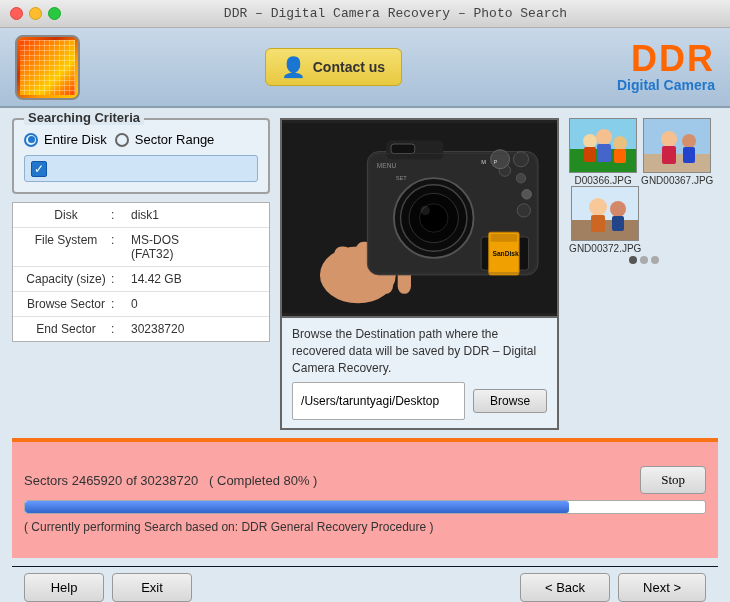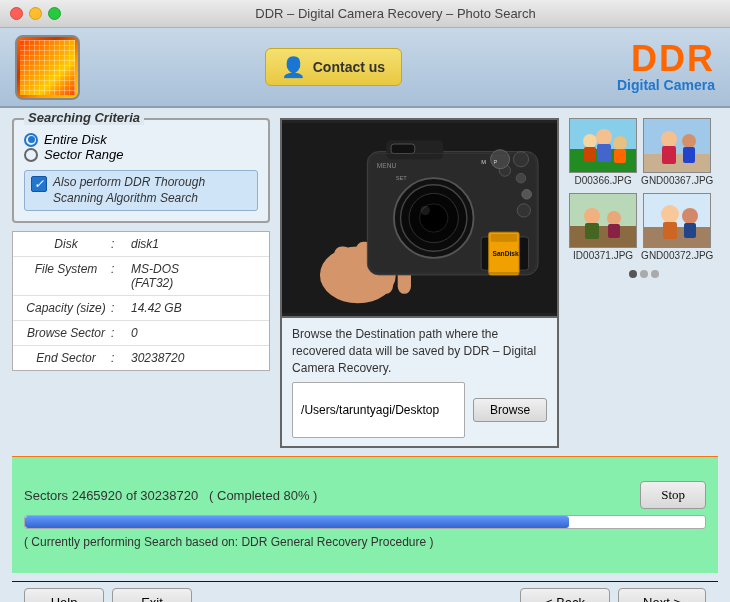--- a/index.html
+++ b/index.html
@@ -33,20 +33,21 @@
     }
     .tl-close { background: #ff5f57; border: 1px solid #e0443e; }
     .tl-min { background: #febc2e; border: 1px solid #d4a017; }
     .tl-max { background: #28c840; border: 1px solid #1aab29; }
     .titlebar-title {
       flex: 1;
       text-align: center;
       font-size: 13px;
       color: #444;
       font-weight: 500;
+      font-family: Liberation Mono, monospace;
     }
 
     
     .header {
       background: linear-gradient(to bottom, #c8d8e8, #a8c0d8);
       height: 80px;
       display: flex;
       align-items: center;
       padding: 0 15px;
       border-bottom: 2px solid #8a9eb0;
@@ -118,21 +119,20 @@
       gap: 10px;
       flex: 1;
     }
 
     
     .left-panel {
       width: 260px;
       display: flex;
       flex-direction: column;
       gap: 0;
-      font-style: italic;
     }
 
     .criteria-box {
       border: 2px solid #a0a0a0;
       border-radius: 4px;
       background: #e8f0f8;
       position: relative;
       padding: 8px 10px 10px 10px;
     }
     .criteria-label {
@@ -141,22 +141,22 @@
       left: 10px;
       background: #dde8f0;
       padding: 0 4px;
       font-size: 13px;
       font-weight: 600;
       color: #333;
     }
 
     .radio-group {
       display: flex;
-      flex-direction: column;
-      gap: 0;
+      flex-direction: row;
+      gap: 8px;
       margin-top: 4px;
     }
     .radio-item {
       display: flex;
       align-items: center;
       gap: 6px;
       cursor: pointer;
     }
     .radio-circle {
       width: 14px; height: 14px;
@@ -256,39 +256,39 @@
     }
     .browse-row {
       display: flex;
       gap: 8px;
       align-items: center;
     }
     .path-input {
       flex: 1;
       border: 1px solid #aaa;
       background: white;
-      padding: 20px 8px;
+      padding: 11px 8px;
       font-size: 12px;
       border-radius: 2px;
     }
     .browse-btn {
       padding: 4px 16px;
       background: linear-gradient(to bottom, #f0f0f0, #d8d8d8);
       border: 1px solid #999;
       border-radius: 3px;
       font-size: 12px;
       cursor: pointer;
     }
 
     
     .thumbnails-panel {
       width: 150px;
       display: flex;
       flex-direction: column;
-      gap: 7px;
+      gap: 0;
     }
     .thumb-row {
       display: flex;
       gap: 4px;
     }
     .thumb-item {
       display: flex;
       flex-direction: column;
       align-items: center;
       gap: 2px;
@@ -312,22 +312,22 @@
     }
     .thumb-dot {
       width: 8px; height: 8px;
       border-radius: 50%;
       background: #aaa;
     }
     .thumb-dot.active { background: #555; }
 
     
     .progress-section {
-      background: #86efac;
-      border-top: 1px solid #f97316;
+      background: #fca5a5;
+      border-top: 4px solid #f97316;
       padding: 24px 12px;
     }
     .progress-header {
       display: flex;
       align-items: center;
       justify-content: space-between;
       margin-bottom: 6px;
     }
     .progress-text {
       font-size: 13px;
@@ -426,21 +426,20 @@
             <div class="radio-circle active"></div>
             <span class="radio-label">Entire Disk</span>
           </label>
           <label class="radio-item">
             <div class="radio-circle"></div>
             <span class="radio-label">Sector Range</span>
           </label>
         </div>
         <div class="checkbox-row">
           <div class="checkbox">✓</div>
-          <span class="checkbox-text">Also perform DDR Thorough Scanning Algorithm Search</span>
         </div>
       </div>
 
       <div class="disk-info">
         <div class="disk-info-row">
           <span class="di-label">Disk</span>
           <span class="di-colon">:</span>
           <span class="di-value">disk1</span>
         </div>
         <div class="disk-info-row">
@@ -552,34 +551,20 @@
               <rect x="18" y="27" width="14" height="18" rx="2" fill="#cc2244"></rect>
               <circle cx="45" cy="22" r="7" fill="#d4906a"></circle>
               <rect x="39" y="28" width="12" height="16" rx="2" fill="#2244cc"></rect>
             </svg>
           </div>
           <span class="thumb-label">GND00367.JPG</span>
         </div>
       </div>
       <div class="thumb-row">
 
-        <div class="thumb-item">
-          <div class="thumb-img">
-            <svg width="68" height="55" viewBox="0 0 68 55" xmlns="http://www.w3.org/2000/svg">
-              <rect width="68" height="55" fill="#b8d8b8"></rect>
-              <rect x="0" y="32" width="68" height="23" fill="#8a6a40"></rect>
-
-              <circle cx="22" cy="22" r="8" fill="#f0b080"></circle>
-              <rect x="15" y="29" width="14" height="16" rx="2" fill="#446622"></rect>
-              <circle cx="44" cy="24" r="7" fill="#e8a878"></circle>
-              <rect x="38" y="30" width="12" height="14" rx="2" fill="#882244"></rect>
-            </svg>
-          </div>
-          <span class="thumb-label">ID00371.JPG</span>
-        </div>
 
         <div class="thumb-item">
           <div class="thumb-img">
             <svg width="68" height="55" viewBox="0 0 68 55" xmlns="http://www.w3.org/2000/svg">
               <rect width="68" height="55" fill="#d4e8f8"></rect>
               <rect x="0" y="33" width="68" height="22" fill="#a08060"></rect>
 
               <circle cx="26" cy="20" r="9" fill="#f8c898"></circle>
               <rect x="19" y="28" width="14" height="17" rx="2" fill="#cc6622"></rect>
               <circle cx="46" cy="22" r="8" fill="#d4886a"></circle>

